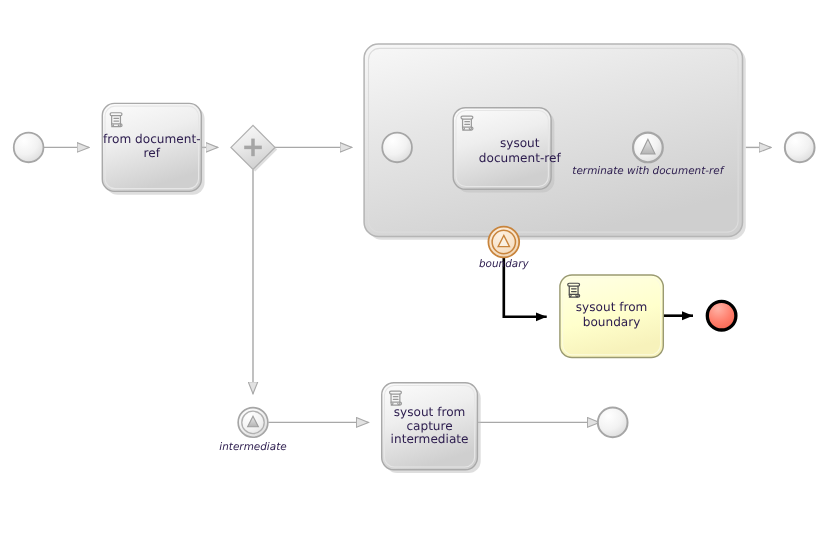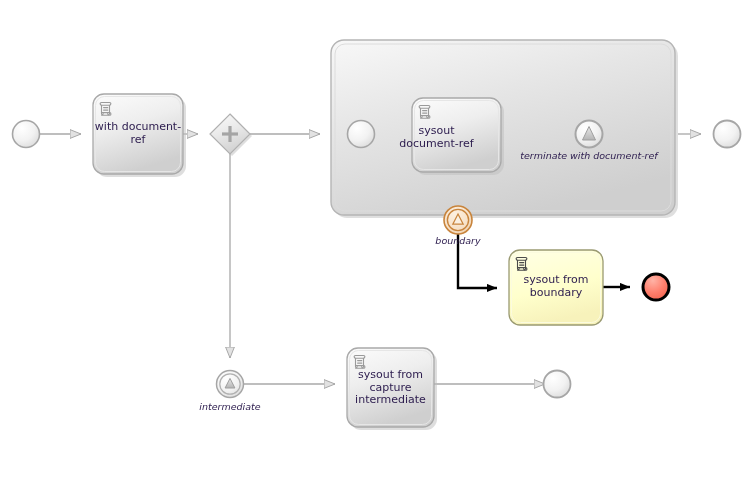--- a/index.html
+++ b/index.html
@@ -223,24 +223,24 @@
         <path d="M2.6,14.2 L10.6,14.2 C12.4,14.2 12.4,11.6 10.6,11.6 L2.6,11.6"></path>
         <path d="M4.6,6.6 L8.8,6.6 M4.6,9.1 L8.8,9.1"></path>
       </g>
     </g>
 
     <g>
       <circle cx="557" cy="384" r="13.5" fill="url(#evGrad)" stroke="#a6a6a6" stroke-width="1.8"></circle>
     </g>
   </svg>
 
-  <div class="lbl task-label" style="left:93px; top:121px; width:90px;">with document-
+  <div class="lbl task-label" style="left:93px; top:121px; width:90px;">from document-
 ref</div>
 
-  <div class="lbl task-label" style="left:392px; top:125px; width:89px;">sysout
+  <div class="lbl task-label" style="left:428px; top:125px; width:89px;">sysout
 document-ref</div>
 
   <div class="lbl event-label" style="left:509px; top:150px; width:160px;">terminate with document-ref</div>
 
   <div class="lbl event-label" style="left:418px; top:235px; width:80px;">boundary</div>
 
   <div class="lbl task-label" style="left:509px; top:274px; width:94px;">sysout from
 boundary</div>
 
   <div class="lbl event-label" style="left:190px; top:401px; width:80px;">intermediate</div>

